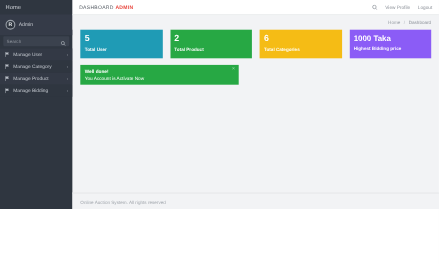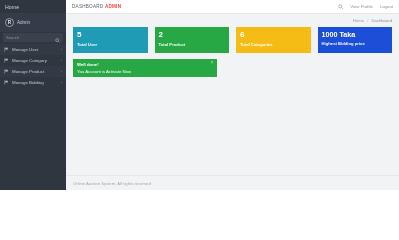--- a/index.html
+++ b/index.html
@@ -250,21 +250,21 @@
           <div class="card-label">Total User</div>
         </div>
         <div class="card" style="background:#27a844">
           <div class="card-value">2</div>
           <div class="card-label">Total Product</div>
         </div>
         <div class="card" style="background:#f5bc15">
           <div class="card-value">6</div>
           <div class="card-label">Total Categories</div>
         </div>
-        <div class="card" style="background:#1d4ed8">
+        <div class="card" style="background:#8b5cf6">
           <div class="card-value sm">1000 Taka</div>
           <div class="card-label">Highest Bidding price</div>
         </div>
       </div>
 
       <div class="alert">
         <span class="alert-close">×</span>
         <div class="alert-title">Well done!</div>
         <div class="alert-text">You Account is Activate Now</div>
       </div>

